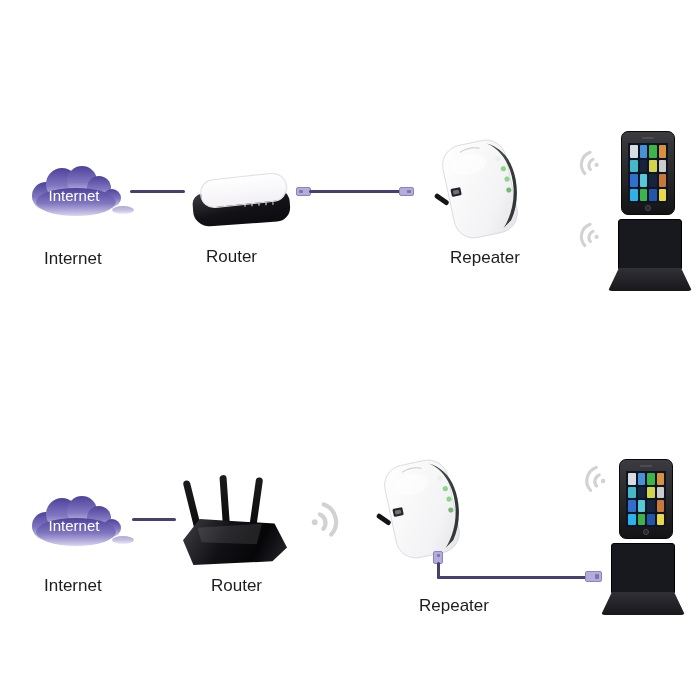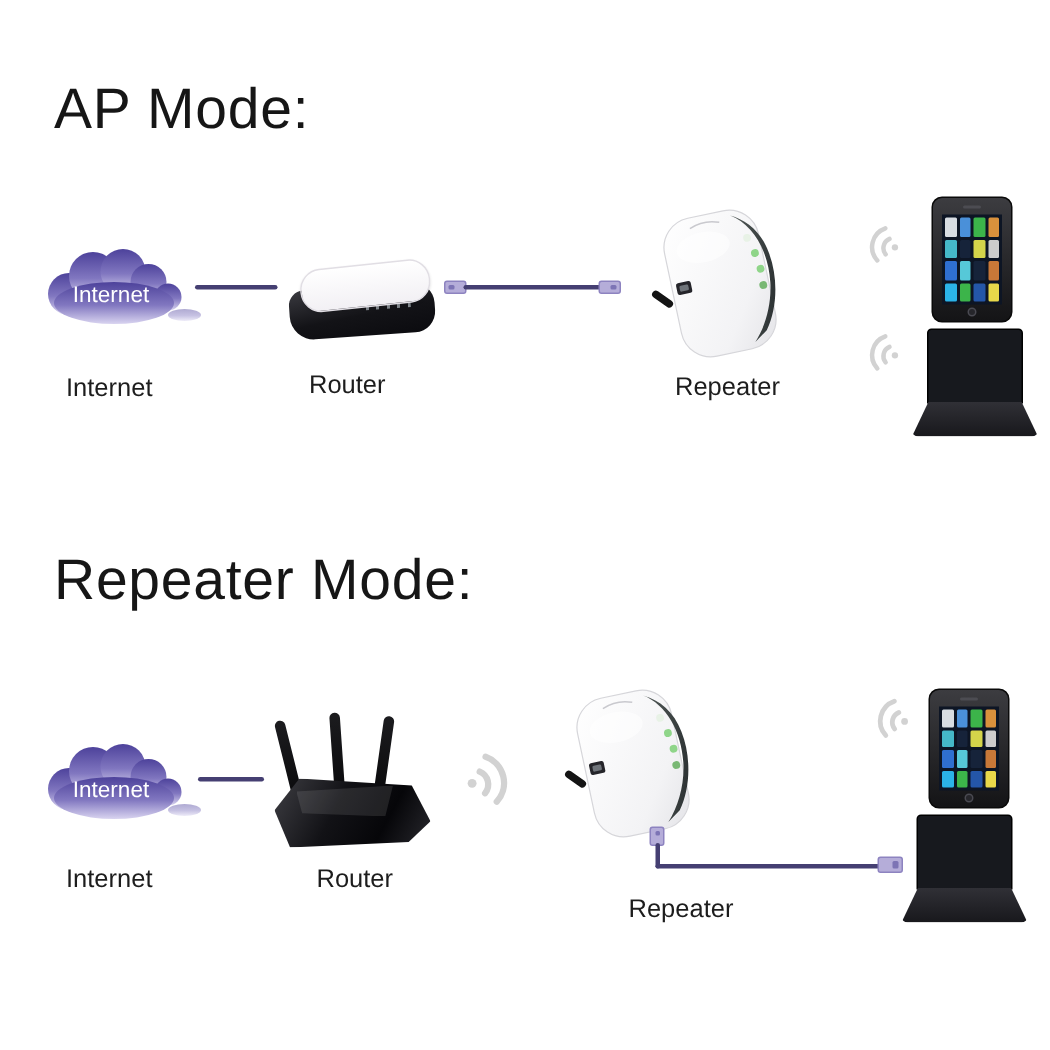--- a/index.html
+++ b/index.html
@@ -91,21 +91,20 @@
     </linearGradient>
     <linearGradient id="bandGrad" x1="0" y1="0" x2="1" y2="1">
       <stop offset="0" stop-color="#555d5b"></stop>
       <stop offset="1" stop-color="#23282a"></stop>
     </linearGradient>
   </defs>
 </svg>
 
 <div class="stage">
 
-  <div class="title" id="ap-title">AP Mode:</div>
 
   <div class="cloud" style="left:24px;top:160px;">
     <svg viewBox="0 0 112 66">
       <g fill="url(#cloudGrad)">
         <circle cx="22" cy="36" r="14"></circle>
         <circle cx="38" cy="24" r="16"></circle>
         <circle cx="58" cy="21" r="15"></circle>
         <circle cx="75" cy="28" r="12"></circle>
         <circle cx="88" cy="38" r="9"></circle>
         <ellipse cx="52" cy="42" rx="40" ry="14"></ellipse>
@@ -197,21 +196,20 @@
         </span>
     </span>
     <span class="home"></span>
   </div>
 
   <div class="laptop" style="left:608px;top:219px;">
     <span class="lcd"><span class="lcd-screen"></span></span>
     <span class="base"></span>
   </div>
 
-  <div class="title" id="rp-title">Repeater Mode:</div>
 
   <div class="cloud" style="left:24px;top:490px;">
     <svg viewBox="0 0 112 66">
       <g fill="url(#cloudGrad)">
         <circle cx="22" cy="36" r="14"></circle>
         <circle cx="38" cy="24" r="16"></circle>
         <circle cx="58" cy="21" r="15"></circle>
         <circle cx="75" cy="28" r="12"></circle>
         <circle cx="88" cy="38" r="9"></circle>
         <ellipse cx="52" cy="42" rx="40" ry="14"></ellipse>

